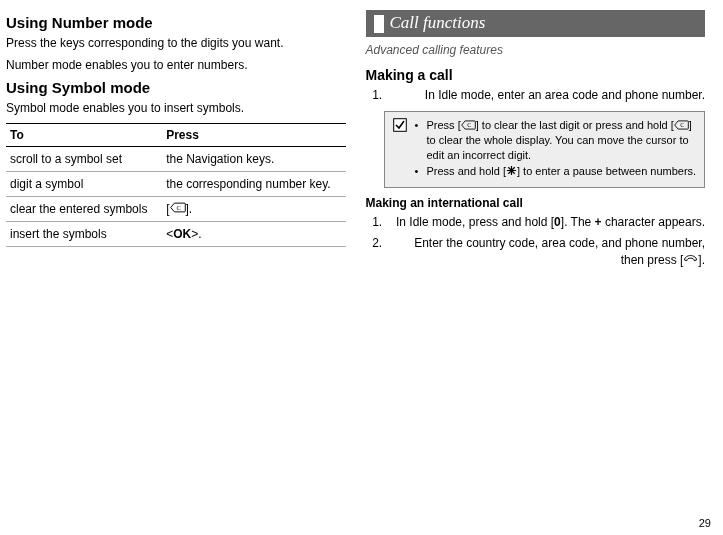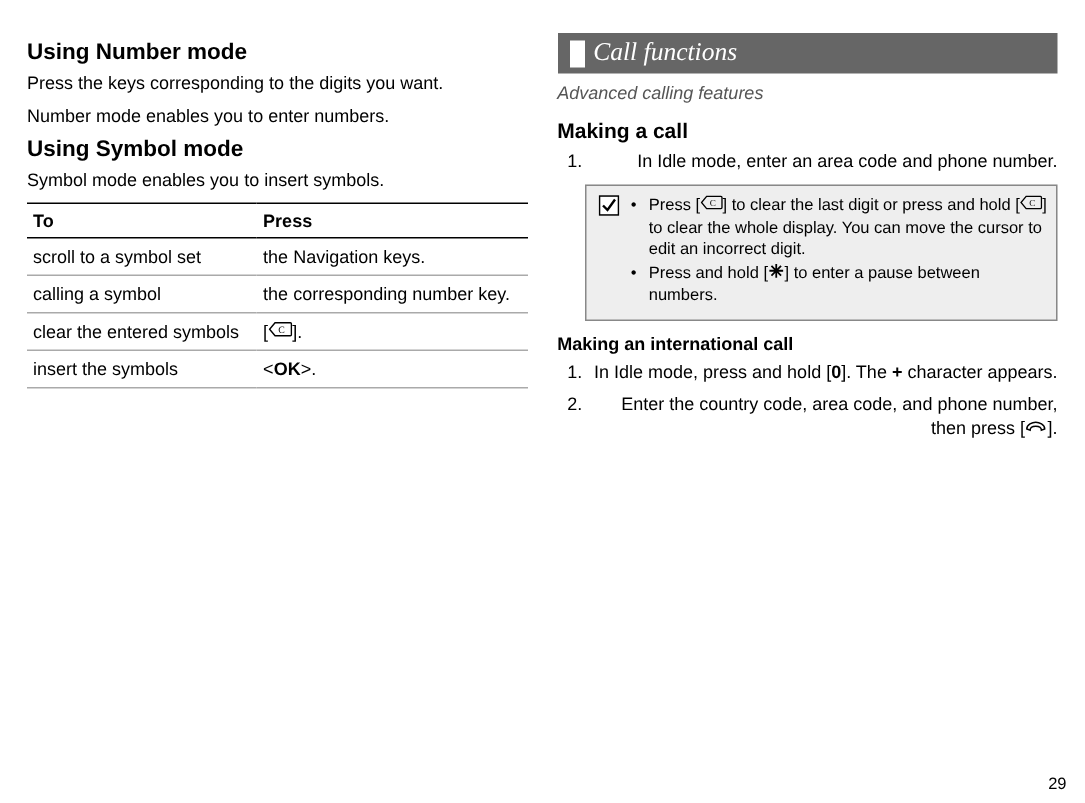--- a/index.html
+++ b/index.html
@@ -8,22 +8,21 @@
     height: 535px;
     background: #fff;
     color: #000;
     font-family: Verdana, Geneva, sans-serif;
     font-size: 12px;
     position: relative;
   }
   .page {
     display: flex;
     gap: 20px;
-    padding: 10px 18px 0 18px;
-    margin-top: 12px;
+    padding: 10px 18px 0 6px;
   }
   .col {
     width: 340px;
   }
   .h1 {
     font-weight: bold;
     font-size: 15px;
     margin-top: 4px;
     margin-bottom: 4px;
   }
@@ -143,21 +142,21 @@
           <th>To</th>
           <th>Press</th>
         </tr>
       </thead>
       <tbody>
         <tr>
           <td>scroll to a symbol set</td>
           <td>the Navigation keys.</td>
         </tr>
         <tr>
-          <td>calling a symbol</td>
+          <td>digit a symbol</td>
           <td>the corresponding number key.</td>
         </tr>
         <tr>
           <td>clear the entered symbols</td>
           <td>
             <span>[</span><span class="icon"><svg width="16" height="11" viewBox="0 0 22 14">
                   <path d="M6 1 H20 A1 1 0 0 1 21 2 V12 A1 1 0 0 1 20 13 H6 L1 7 Z" fill="none" stroke="#000" stroke-width="1.3"></path>
                   <text x="12" y="10.5" font-size="9" text-anchor="middle" font-family="Verdana">C</text>
                 </svg></span><span>].</span>
           </td>

